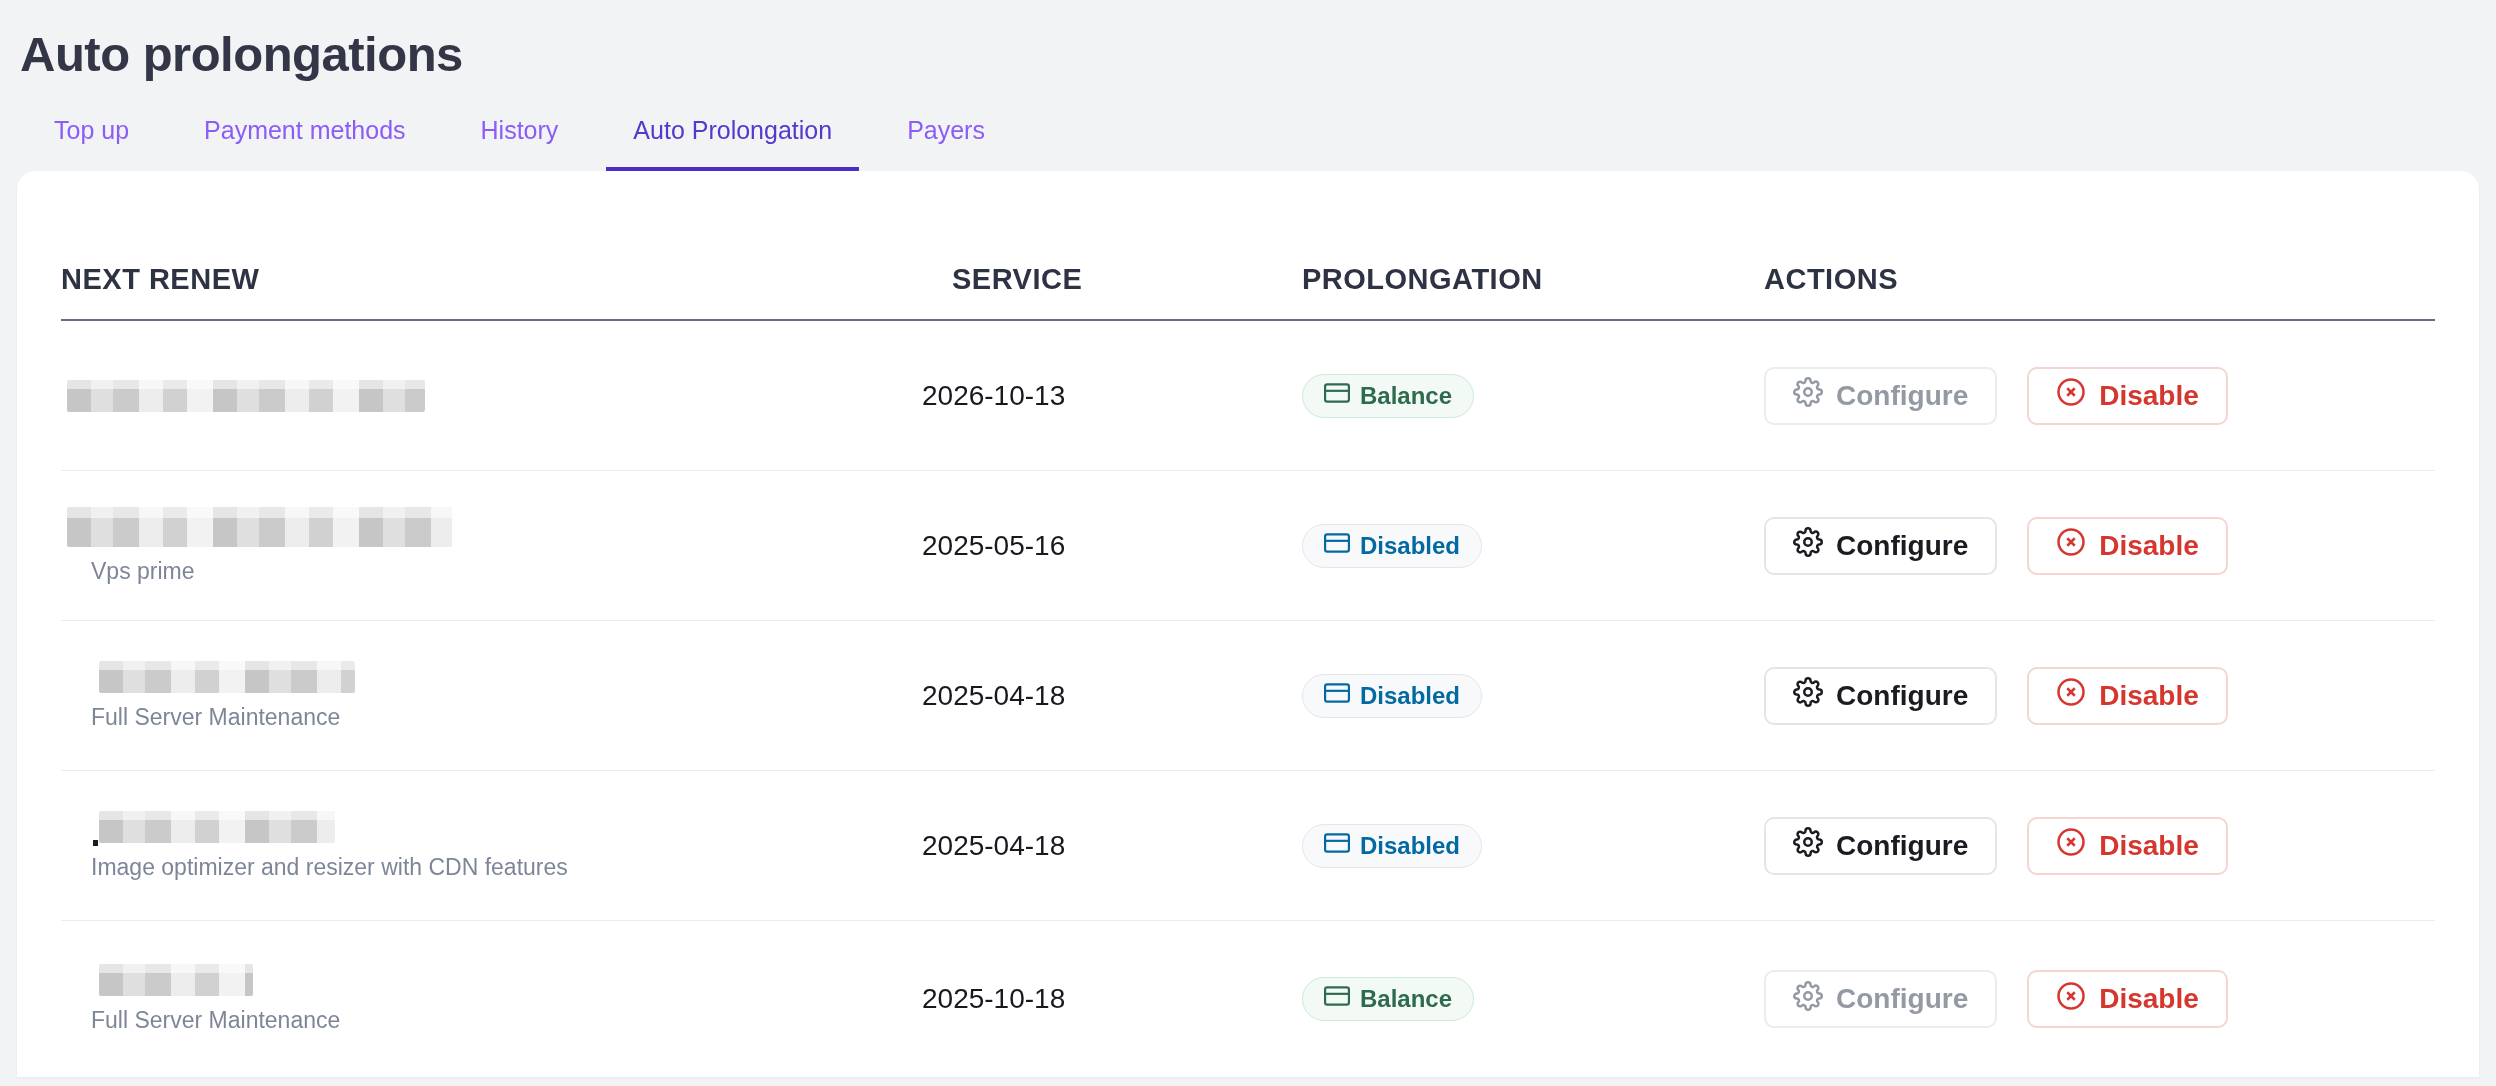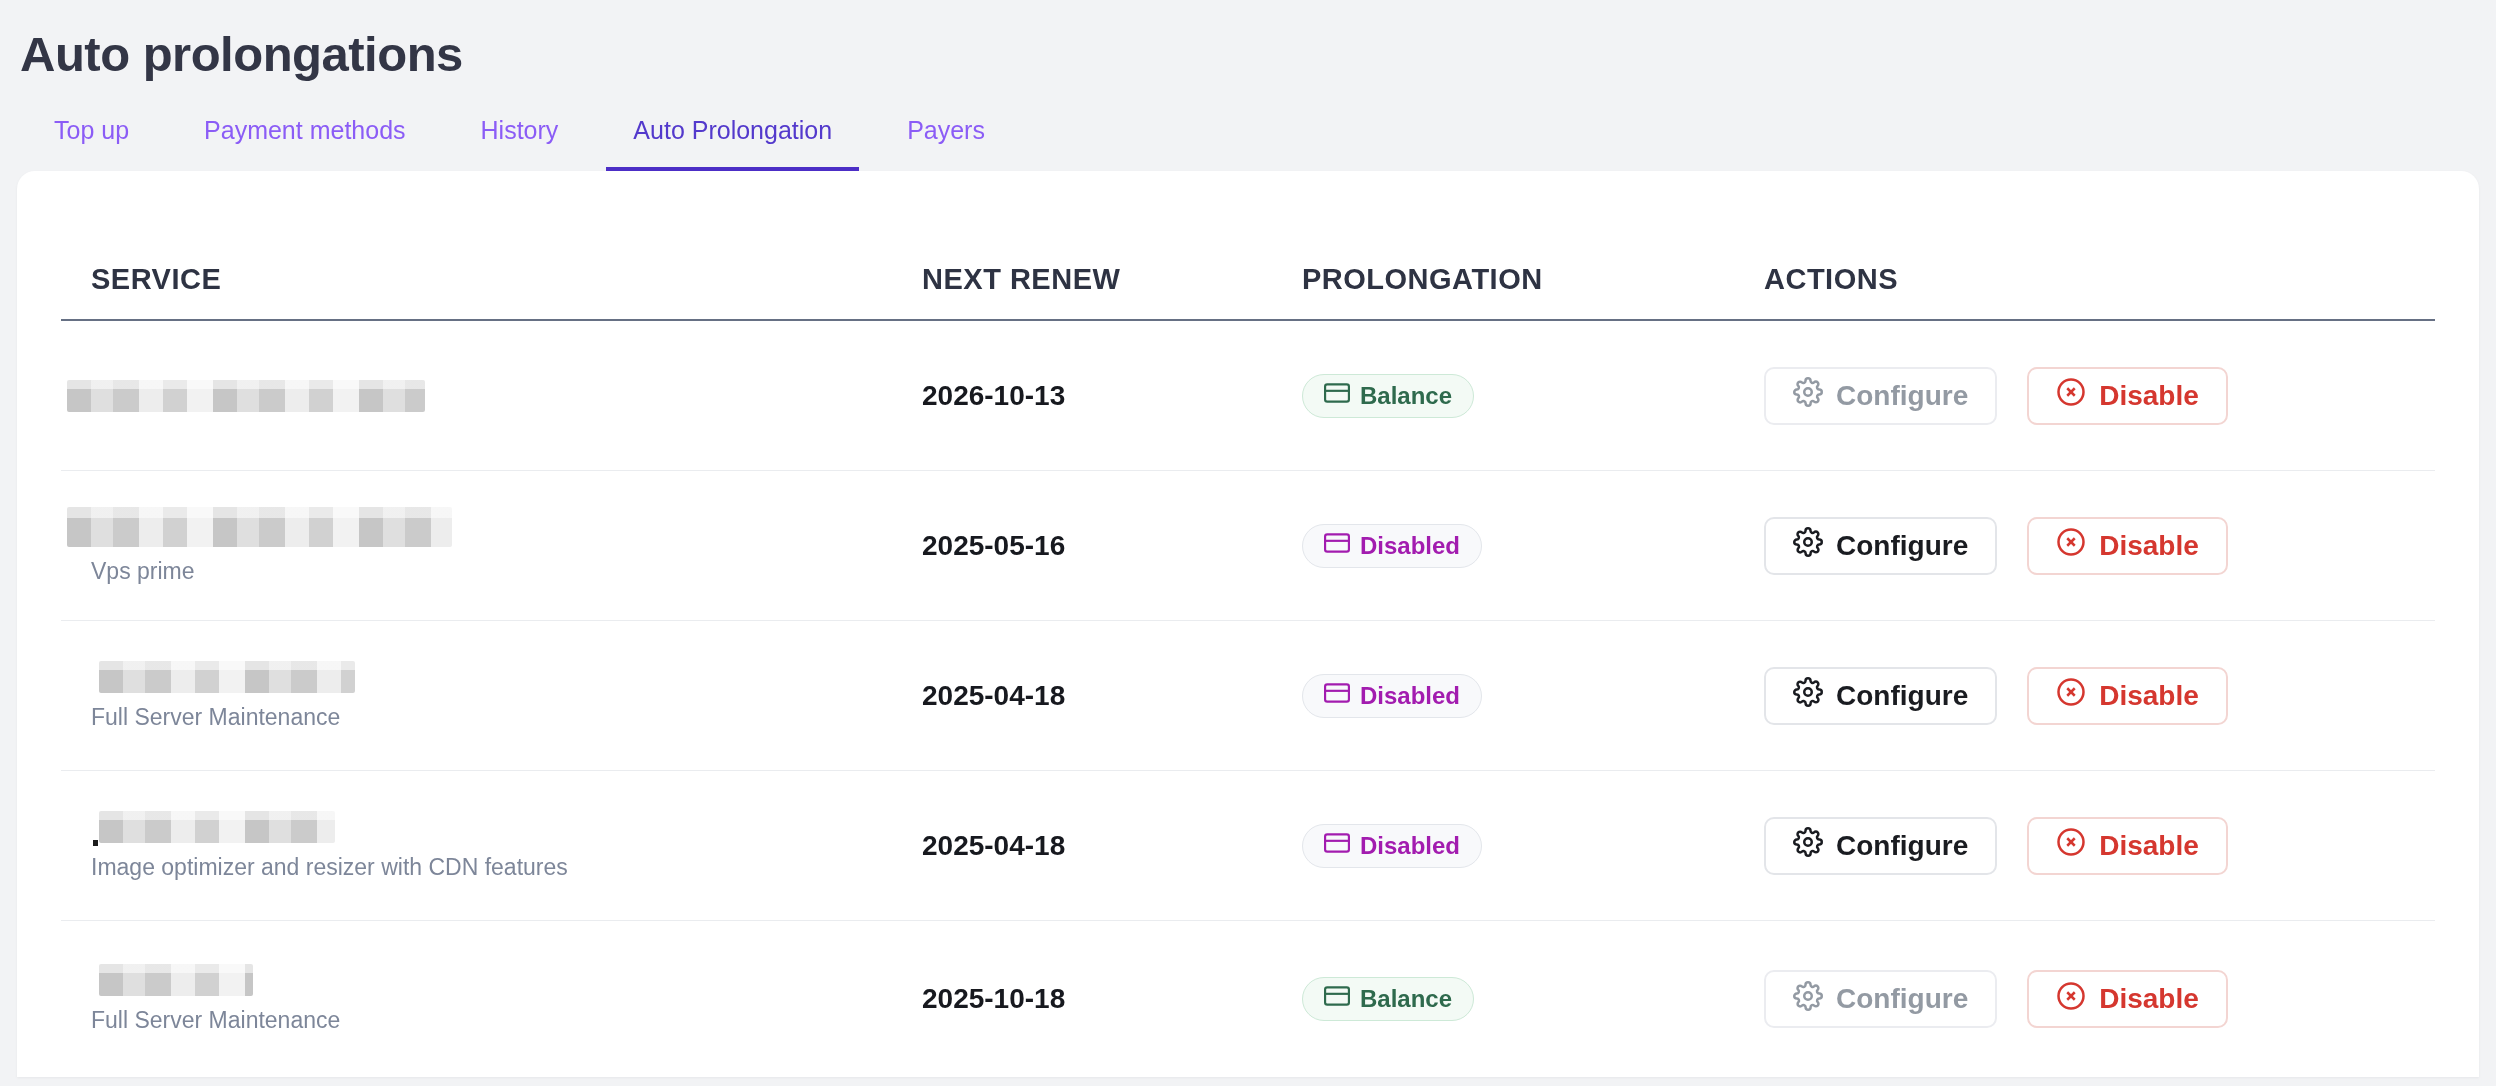--- a/index.html
+++ b/index.html
@@ -93,38 +93,38 @@
     filter:none;
   }
   .svc-label {
     margin-top:11px;
     font-size:23px;
     color:#7d8699;
   }
   
   .renew {
     font-size:28px;
-    font-weight:700;
+    font-weight:400;
     color:#17191f;
   }
   .badge {
     display:inline-flex;
     align-items:center;
     gap:10px;
     height:44px;
     padding:0 21px;
     border-radius:22px;
     font-size:24px;
     font-weight:700;
     border:1.5px solid;
     width:max-content;
   }
   .badge svg { width:26px; height:26px; }
   .badge.balance { background:#f3faf5; border-color:#cde9d7; color:#2e6a4d; }
-  .badge.disabled { background:#f8f9fb; border-color:#e3e6eb; color:#a21caf; }
+  .badge.disabled { background:#f8f9fb; border-color:#e3e6eb; color:#0369a1; }
   .actions { display:flex; gap:30px; }
   .btn {
     display:inline-flex;
     align-items:center;
     gap:13px;
     height:58px;
     padding:0 27px;
     background:#ffffff;
     border-radius:10px;
     border:2px solid;
@@ -147,22 +147,22 @@
   <div class="tab">Top up</div>
   <div class="tab">Payment methods</div>
   <div class="tab">History</div>
   <div class="tab active">Auto Prolongation</div>
   <div class="tab">Payers</div>
 </nav>
 
 <section class="card">
 
   <div class="grid-row thead">
+    <div class="th">NEXT RENEW</div>
     <div class="th service">SERVICE</div>
-    <div class="th">NEXT RENEW</div>
     <div class="th">PROLONGATION</div>
     <div class="th">ACTIONS</div>
   </div>
 
   <div class="grid-row trow row1">
     <div class="cell service">
       <div class="svc-stack">
         <div class="redact"></div>
       </div>
     </div>

